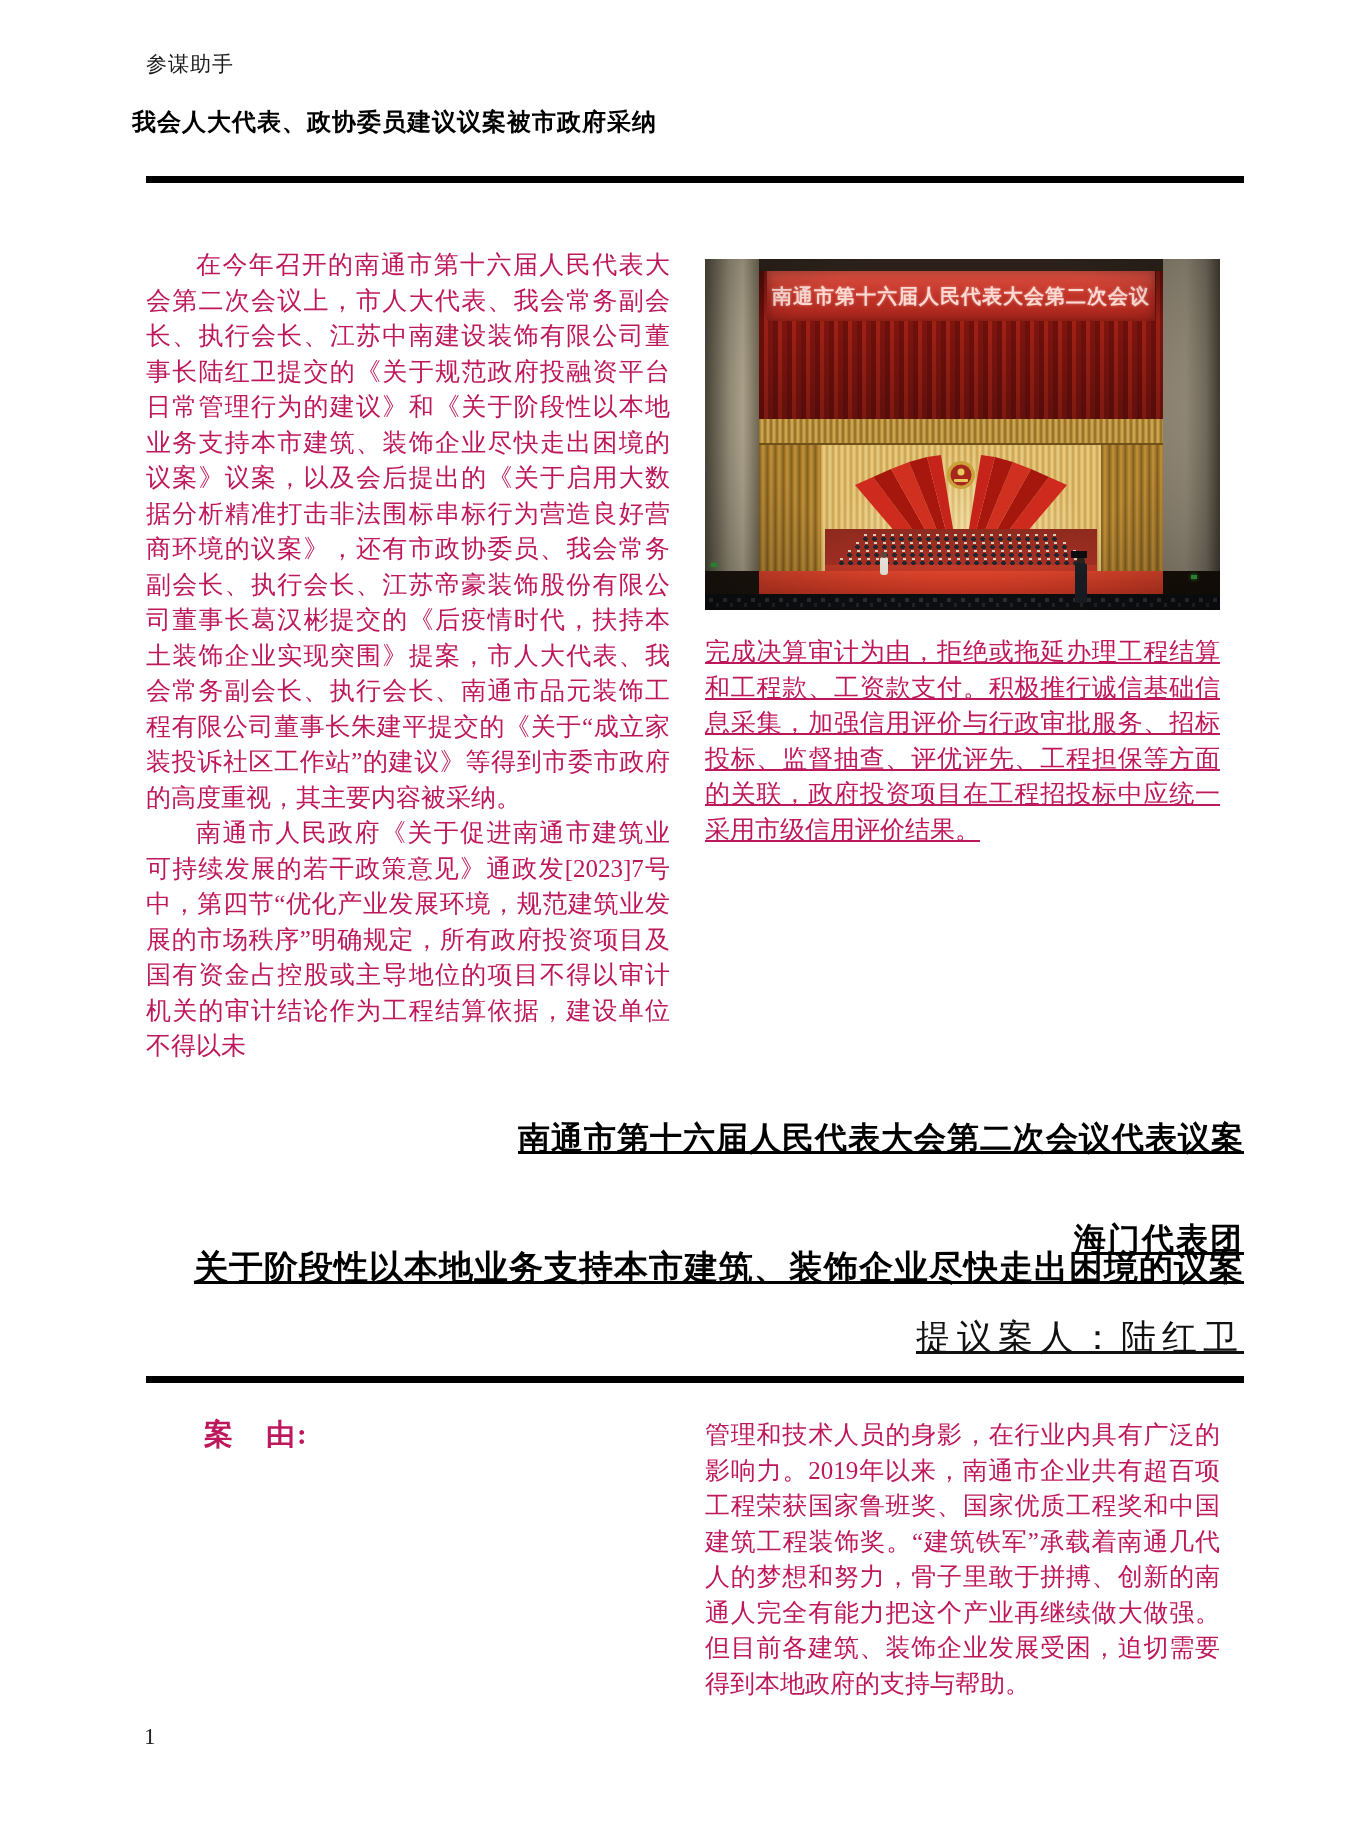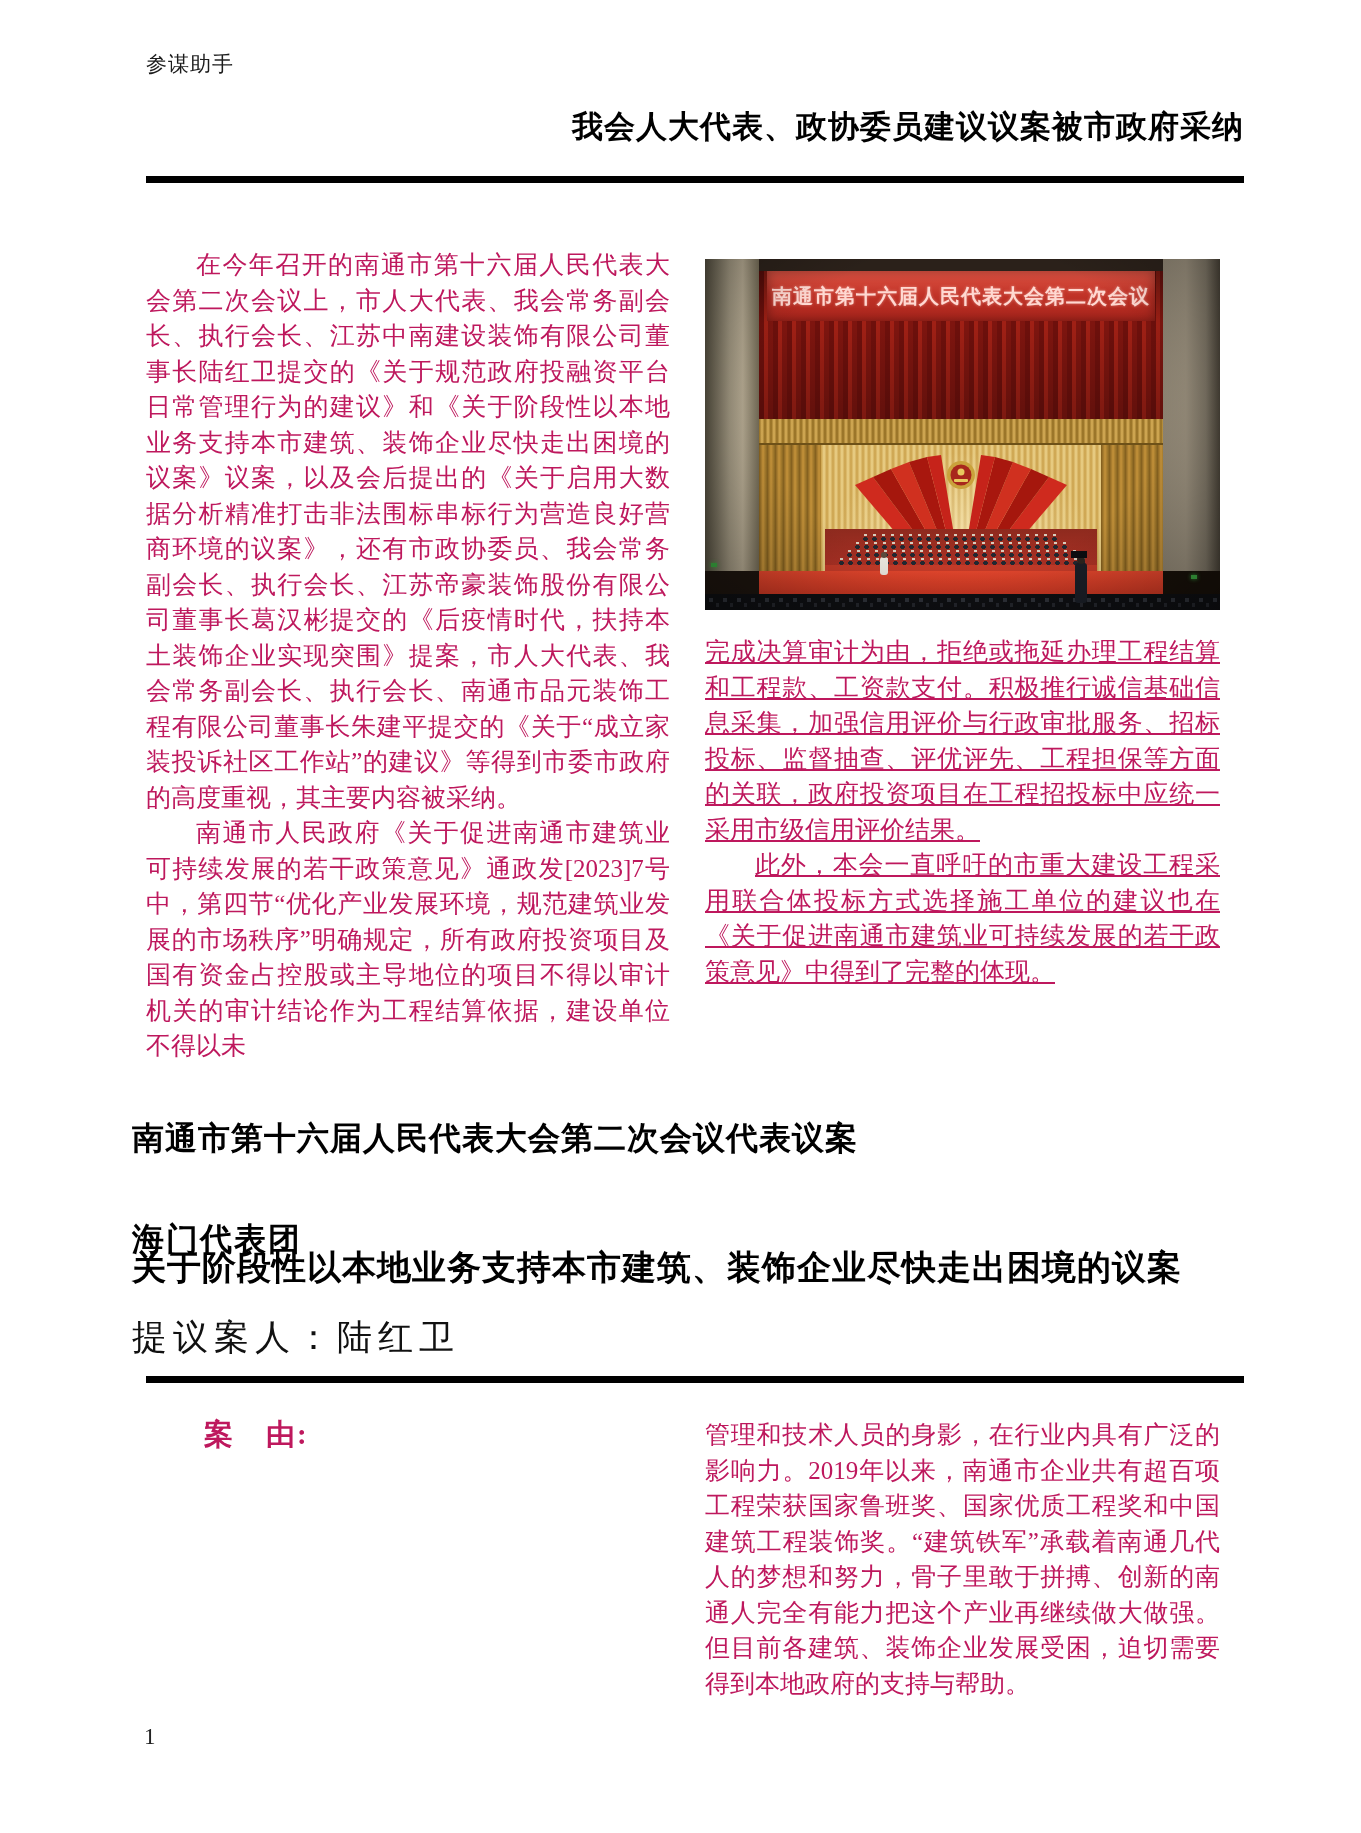--- a/index.html
+++ b/index.html
@@ -2,34 +2,34 @@
 <html><head>
 <meta charset="utf-8">
 <style>
   html,body{margin:0;padding:0;background:#ffffff;}
   .page{position:relative;width:1361px;height:1769px;background:#ffffff;overflow:hidden;
         font-family:"Liberation Serif","DejaVu Serif",serif;color:#151515;}
 
   .hdr{position:absolute;left:146px;top:50px;font-size:21px;letter-spacing:1px;
        font-family:"Liberation Sans","DejaVu Sans",sans-serif;color:#1c1c1c;}
 
-  .main-title{position:absolute;left:132px;top:106px;width:1112px;text-align:right;
+  .main-title{position:absolute;left:132px;top:106px;width:1112px;text-align:left;
        font-family:"Liberation Sans","DejaVu Sans",sans-serif;font-weight:700;
-       font-size:31px;letter-spacing:1px;color:#000;}
+       font-size:24px;letter-spacing:1px;color:#000;}
 
   .rule{position:absolute;left:146px;width:1098px;height:7px;background:#000;}
 
   .col{position:absolute;font-size:25px;line-height:35.5px;text-align:justify;
        text-justify:inter-character;color:#be185d;}
   .col p{margin:0;text-indent:2em;}
   .col p.noindent{text-indent:0;}
   .case-label{font-weight:700;text-indent:2em;font-size:29px;letter-spacing:2px;}
 
-  .center-line{position:absolute;left:132px;width:1112px;text-align:left;color:#000;
-       font-family:"Liberation Sans","DejaVu Sans",sans-serif;font-weight:700;}
+  .center-line{position:absolute;left:132px;width:1112px;text-align:right;color:#000;
+       font-family:"Liberation Sans","DejaVu Sans",sans-serif;font-weight:700;text-decoration:underline;}
   #h-line1{top:1117px;font-size:32px;letter-spacing:1px;}
   #h-line2{top:1218px;font-size:32px;letter-spacing:2px;}
   #h-line3{top:1245px;font-size:34px;letter-spacing:1px;}
   #proposer{top:1314px;font-size:35px;font-weight:400;letter-spacing:6px;
        font-family:"Liberation Serif","DejaVu Serif",serif;color:#111;}
 
   .pageno{position:absolute;left:144px;top:1724px;font-size:23px;color:#222;}
 
   
   .photo{position:absolute;left:705px;top:259px;width:515px;height:351px;overflow:hidden;
@@ -146,21 +146,20 @@
     <div class="ph-aud"></div>
     <div class="ph-person-white"></div>
     <div class="ph-cameraman"></div>
     <div class="ph-light-green1"></div>
     <div class="ph-light-green2"></div>
     <div class="ph-vig"></div>
   </div>
 
   <div class="col" style="left:705px;top:634px;width:515px;text-decoration:underline;">
     <p class="noindent">完成决算审计为由，拒绝或拖延办理工程结算和工程款、工资款支付。积极推行诚信基础信息采集，加强信用评价与行政审批服务、招标投标、监督抽查、评优评先、工程担保等方面的关联，政府投资项目在工程招投标中应统一采用市级信用评价结果。</p>
-    <p>此外，本会一直呼吁的市重大建设工程采用联合体投标方式选择施工单位的建议也在《关于促进南通市建筑业可持续发展的若干政策意见》中得到了完整的体现。</p>
   </div>
 
   <div class="center-line" id="h-line1">南通市第十六届人民代表大会第二次会议代表议案</div>
   <div class="center-line" id="h-line2">海门代表团</div>
   <div class="center-line" id="h-line3">关于阶段性以本地业务支持本市建筑、装饰企业尽快走出困境的议案</div>
   <div class="center-line" id="proposer">提议案人：陆红卫</div>
 
   <div class="rule" id="rule2" style="top:1376px;"></div>
 
   <div class="col" style="left:146px;top:1417px;width:524px;">

